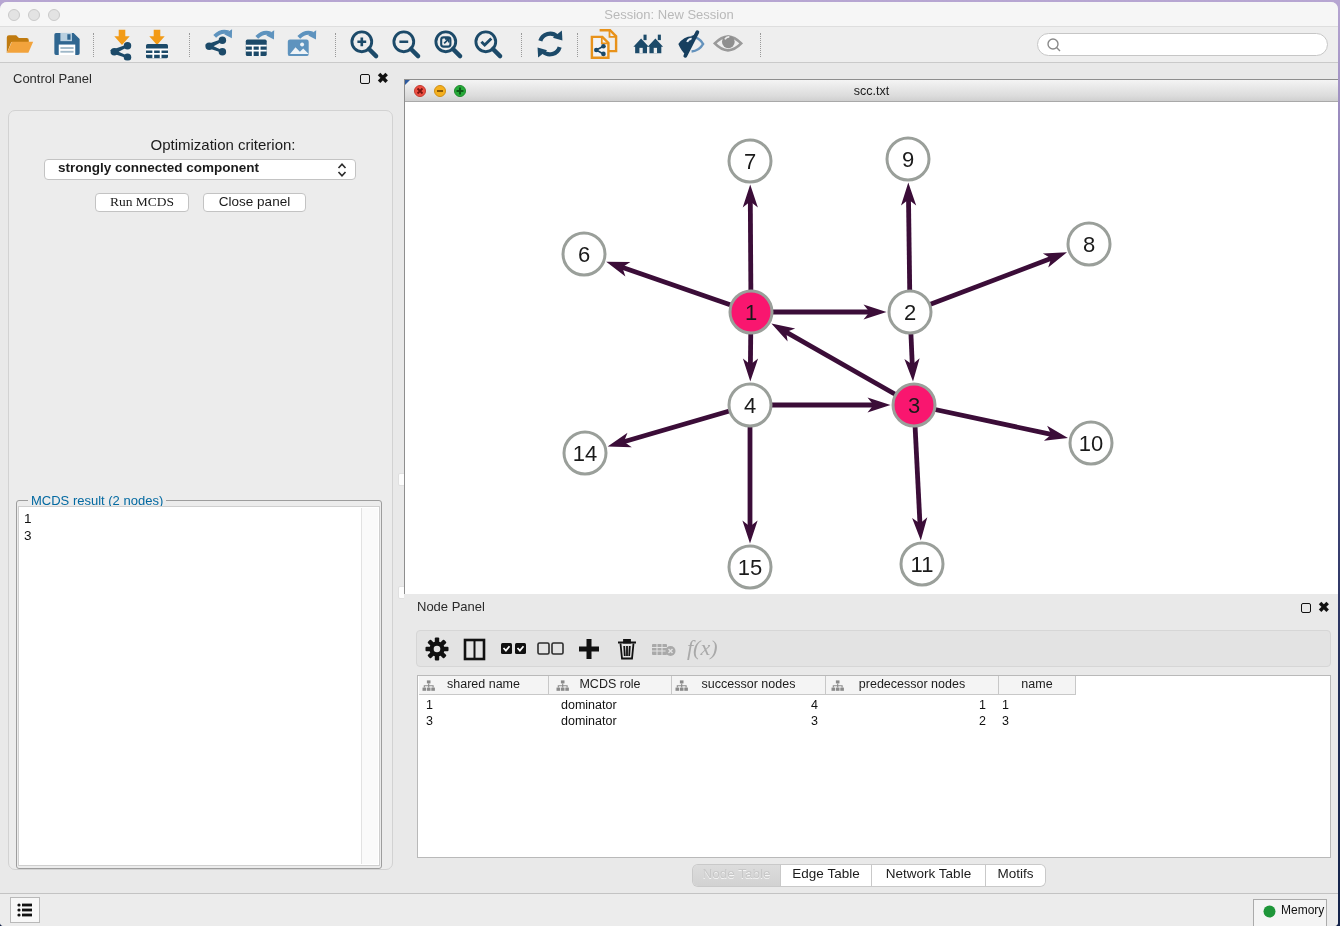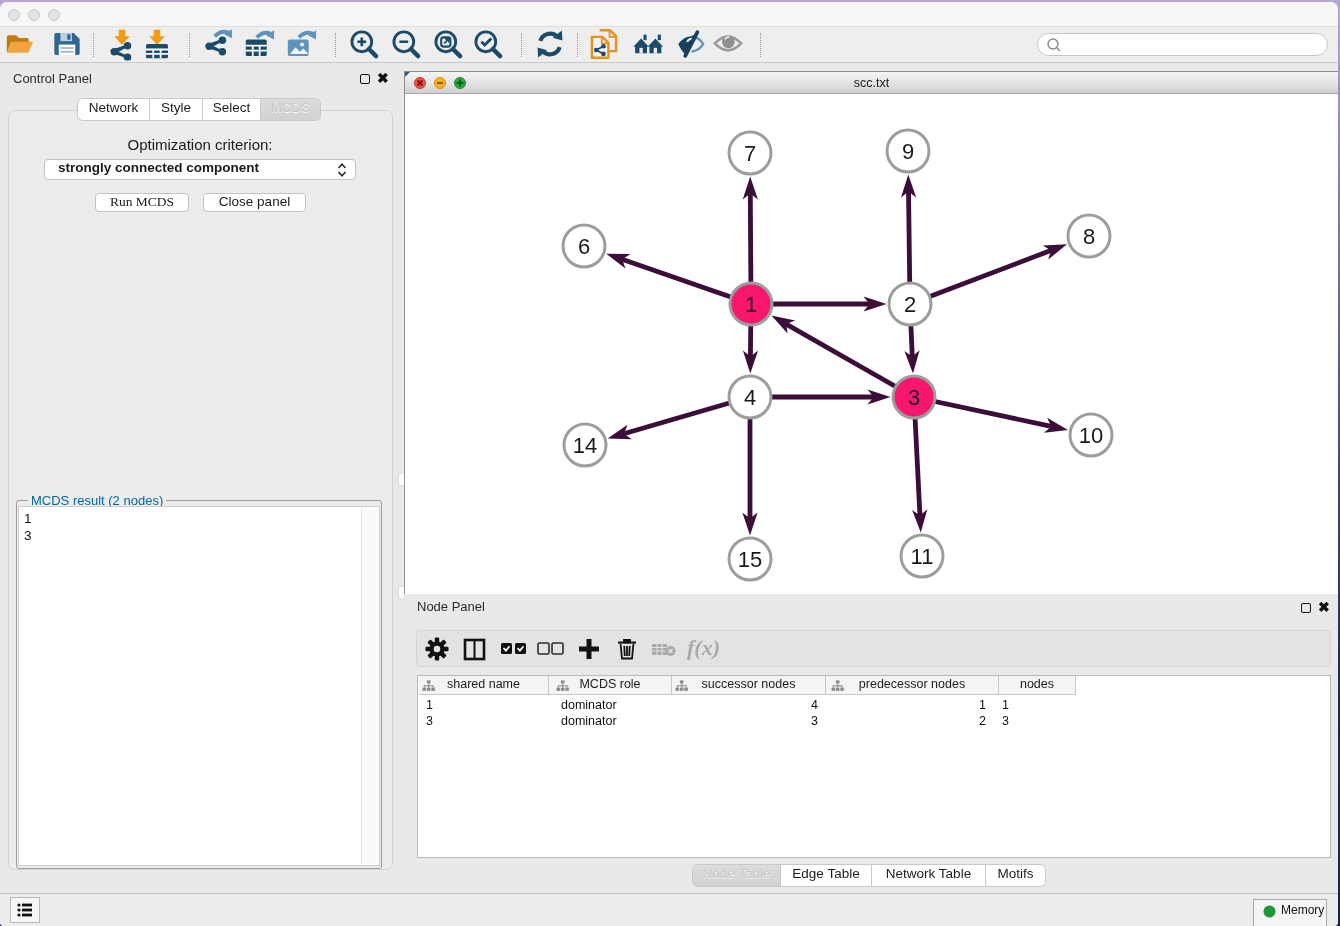--- a/index.html
+++ b/index.html
@@ -37,34 +37,34 @@
   #fieldset{position:absolute;left:16px;width:364px;height:367px;
      border:1px solid #9d9d9d;border-radius:3px;}
   #fieldset .legend{position:absolute;left:11px;top:-8px;background:#ececec;padding:0 3px;
      font-size:13px;color:#0369a1;}
   #fieldset .inner{position:absolute;left:1px;top:5px;right:1px;bottom:2px;background:#fff;
      border:1px solid #cfcfcf;}
   #fieldset .vsb{position:absolute;right:1px;top:1px;bottom:1px;width:16px;background:#fafafa;
      border-left:1px solid #e2e2e2;}
   #fieldset .val{position:absolute;left:5px;font-size:13.5px;color:#111;}
   
-  #scc{position:absolute;left:404px;top:8px;width:935px;height:529px;
+  #scc{position:absolute;left:404px;top:16px;width:935px;height:529px;
      border:1px solid #8e8e8e;box-sizing:border-box;background:#14532d;}
   #scc-title{position:absolute;left:0;top:0;width:100%;height:22px;
      background:linear-gradient(180deg,#f4f4f4,#dcdcdc 75%,#cfcfcf);
      border-bottom:1px solid #a9a9a9;box-sizing:border-box;}
   #scc-title .t{position:absolute;left:0;right:0;top:4px;text-align:center;font-size:12.5px;color:#1a1a1a;}
   .wbtn{position:absolute;top:5px;width:12px;height:12px;border-radius:50%;box-sizing:border-box;}
   .wbtn svg{position:absolute;left:0;top:0;display:block;}
   #canvas{position:absolute;left:0;top:22px;width:933px;height:505px;background:#fff;overflow:hidden;}
   
   #tp{position:absolute;left:404px;top:531px;width:935px;height:299px;background:#e9e9e9;}
   #tp-label{position:absolute;left:13px;top:5px;font-size:13px;color:#2b2b2b;}
   #tp-toolbar{position:absolute;left:12px;top:36px;width:915px;height:37px;background:#e3e3e3;
-     border:1px solid #d6d6d6;border-radius:4px;box-sizing:border-box;font-weight:bold;}
+     border:1px solid #d6d6d6;border-radius:4px;box-sizing:border-box;}
   #tbl{position:absolute;left:13px;top:81px;width:914px;height:183px;box-sizing:border-box;background:#fff;
      border:1px solid #b9b9b9;}
   .hcell{position:absolute;top:0;height:19px;background:#f4f4f4;border-right:1px solid #c8c8c8;
      border-bottom:1px solid #c8c8c8;box-sizing:border-box;font-size:12.5px;color:#1c1c1c;
      text-align:center;line-height:16px;}
   .cell{position:absolute;font-size:12.5px;color:#111;height:16px;}
   .hico{position:absolute;top:3.5px;}
   .btabs{position:absolute;display:flex;height:21px;border-radius:5px;overflow:hidden;
      box-shadow:0 0 0 1px #c9c9c9;font-size:13.5px;}
   
@@ -77,20 +77,21 @@
   #search{position:absolute;left:1037px;top:6px;width:291px;height:23px;background:#fff;
      border:1px solid #c6c6c6;border-radius:12px;box-sizing:border-box;}
 </style></head>
 <body>
 <div id="win">
 
   <div id="titlebar">
     <div class="tl" style="left:8px;"></div>
     <div class="tl" style="left:28px;"></div>
     <div class="tl" style="left:48px;"></div>
+    <div class="t">Session: New Session</div>
   </div>
 
   <div id="toolbar">
     <svg class="ticon" style="left:5px" width="30" height="30" viewBox="0 0 30 30">
         <path d="M3 9 a2 2 0 0 1 2 -2 h6.5 l2.5 2.5 h7 a2 2 0 0 1 2 2 v2 h-16 l-4 10 z" fill="#c07b10"></path>
         <path d="M3.2 23 L7.6 13 H27 L22.6 23 Z" fill="#F2A33C"></path>
       </svg>
     <svg class="ticon" style="left:52px" width="30" height="30" viewBox="0 0 30 30">
         <path d="M5 5 a1.5 1.5 0 0 0 -1.5 1.5 v17 a1.5 1.5 0 0 0 1.5 1.5 h20 a1.5 1.5 0 0 0 1.5 -1.5 V10.5 L21 4.9 H5 z" fill="#2F6690"></path>
         <rect x="9" y="4.9" width="10.5" height="7.5" fill="#b9d0e0"></rect>
@@ -227,27 +228,21 @@
           <line x1="12.6" y1="12.6" x2="16" y2="16" stroke="#8a8a8a" stroke-width="1.4"></line>
         </svg>
       </div>
   </div>
 
   <div id="main">
     <div id="cp-label" style="top:8px;left:13px;position:absolute;">Control Panel</div>
     <div class="panefloat" style="left:360px;top:11px;"></div>
     <div class="panex" style="left:377px;top:7px;">✖</div>
     <div id="cp-inner" style="top:47px;"></div>
-    <div class="tabs" style="left:78px;top:36px;">
-      <div class="tab" style="width:72px;">Network</div>
-      <div class="tab" style="width:53px;">Style</div>
-      <div class="tab" style="width:58px;">Select</div>
-      <div class="tab sel" style="width:59px;">MCDS</div>
-    </div>
-    <div id="opt-label" style="top:73px;">Optimization criterion:</div>
+    <div id="opt-label" style="top:73px;margin-left:23px;">Optimization criterion:</div>
     <div id="sel" style="top:96px;font-weight:bold;">
       <div class="txt">strongly connected component</div>
       <svg width="10" height="14" viewBox="0 0 10 14" style="position:absolute;right:8px;top:3px;">
           <path d="M1.5 5 L5 1.2 L8.5 5" fill="none" stroke="#2a2a2a" stroke-width="1.6"></path>
           <path d="M1.5 9 L5 12.8 L8.5 9" fill="none" stroke="#2a2a2a" stroke-width="1.6"></path>
         </svg>
     </div>
     <div class="btn" style="left:95px;top:130px;width:94px;font-family:Liberation Serif, serif;">Run MCDS</div>
     <div class="btn" style="left:203px;top:130px;width:103px;">Close panel</div>
     <div id="fieldset" style="top:437px;">
@@ -401,21 +396,21 @@
               <path d="M17.5 7 l4 4 m0 -4 l-4 4" stroke="#e3e3e3" stroke-width="1.4"></path>
             </g>
           </svg>
         <div style="position:absolute;left:270px;top:4px;font-family:'Liberation Serif',serif;font-style:italic;font-size:22px;color:#a9a9a9;">f(x)</div>
       </div>
       <div id="tbl">
         <div class="hcell" style="left:1px;width:130px;">shared name</div>
         <div class="hcell" style="left:131px;width:123px;">MCDS role</div>
         <div class="hcell" style="left:254px;width:154px;">successor nodes</div>
         <div class="hcell" style="left:408px;width:173px;">predecessor nodes</div>
-        <div class="hcell" style="left:581px;width:77px;">nodes</div>
+        <div class="hcell" style="left:581px;width:77px;">name</div>
         <svg class="hico" style="left:4px;" width="13" height="12" viewBox="0 0 13 12">
             <g fill="#8a8a8a">
               <rect x="4.9" y="0.4" width="3.6" height="3"></rect>
               <rect x="0.5" y="7.6" width="3.6" height="3.2"></rect>
               <rect x="4.9" y="7.6" width="3.6" height="3.2"></rect>
               <rect x="9.3" y="7.6" width="3.6" height="3.2"></rect>
             </g>
             <path d="M6.7 3.4 v4.2 M2.3 7.6 v-1.9 h8.8 v1.9" fill="none" stroke="#8a8a8a" stroke-width="1.1"></path>
           </svg>
         <svg class="hico" style="left:138px;" width="13" height="12" viewBox="0 0 13 12">

